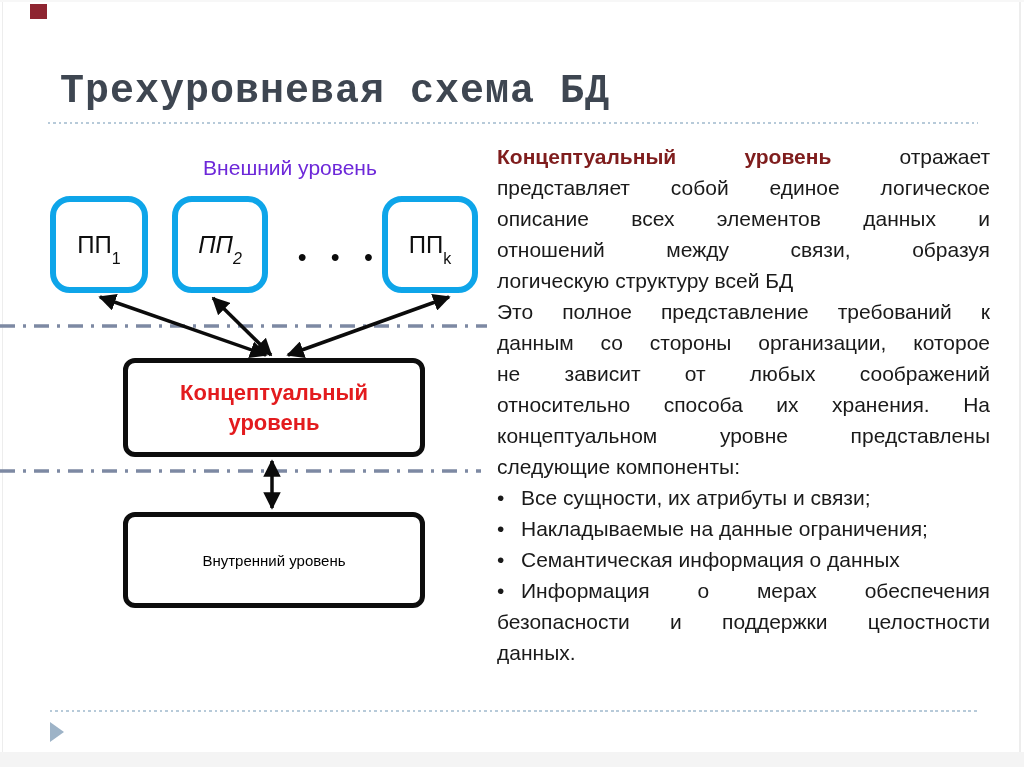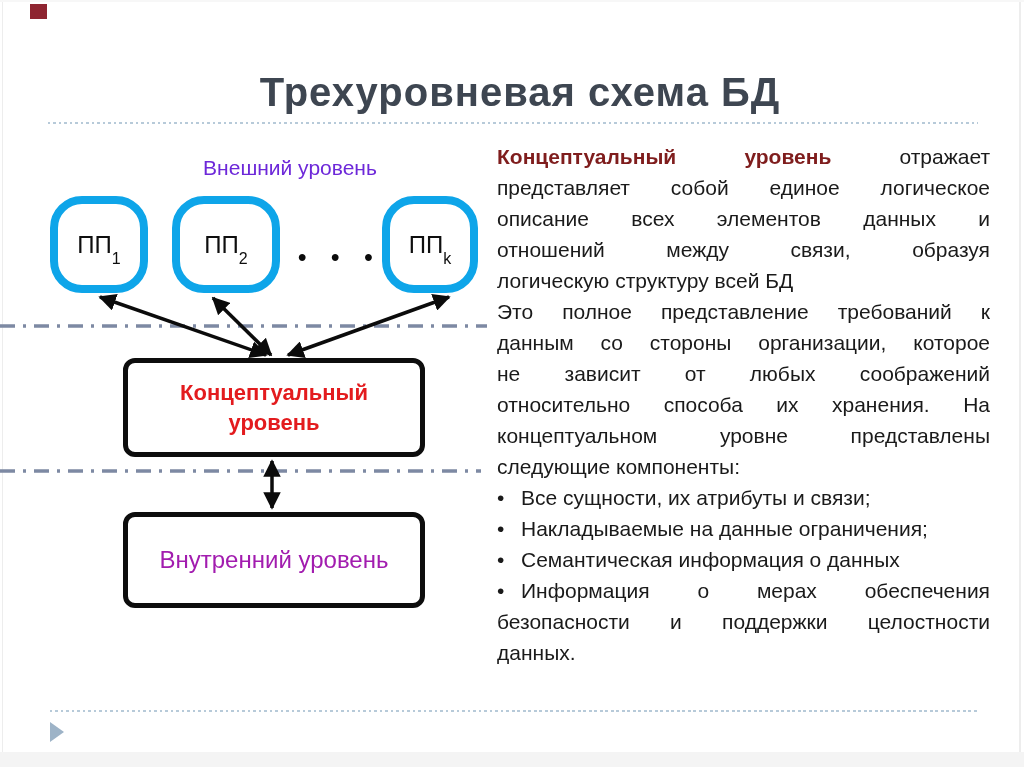--- a/index.html
+++ b/index.html
@@ -12,67 +12,66 @@
   .edge { position:absolute; background:#ededed; }
   #edge-left  { left:2px; top:2px; width:1px; height:750px; }
   #edge-right { left:1019px; top:2px; width:2px; height:750px; }
   #edge-top   { left:0; top:0; width:1024px; height:2px; background:#f7f7f7; }
   #bottom-strip { position:absolute; left:0; top:752px; width:1024px; height:15px; background:#f4f4f4; }
 
   #accent-square { position:absolute; left:30px; top:4px; width:17px; height:15px; background:#8e2430; }
 
   #page-title {
     position:absolute; left:60px; top:68px; width:920px;
-    font-family:Liberation Sans, sans-serif;
+    font-family:Liberation Mono, monospace;
     font-size:40px; line-height:48px; color:#3e4651; letter-spacing:1px;
     white-space:nowrap;
-    text-align:center;
   }
   .dashed-rule {
     position:absolute; height:2px;
     background:repeating-linear-gradient(90deg,#b7cad9 0 2.5px,transparent 2.5px 5.5px);
   }
   #title-underline { left:48px; top:122px; width:930px; }
   #bottom-rule    { left:50px; top:710px; width:927px; }
 
   #footer-triangle {
     position:absolute; left:50px; top:722px; width:0; height:0;
     border-left:14px solid #9db3c7; border-top:10px solid transparent; border-bottom:10px solid transparent;
   }
 
   
   #external-label {
     position:absolute; left:140px; top:156px; width:300px; text-align:center;
     font-size:21px; color:#6d28d9;
   }
   .ppbox {
     position:absolute; top:196px; height:97px; background:#fff;
-    border:8px solid #0ea5e9; border-radius:32px;
+    border:6px solid #0ea5e9; border-radius:20px;
     display:flex; align-items:center; justify-content:center;
     font-size:24px; color:#0e0e0e;text-align:center;
   }
   .ppbox sub { font-size:16px; line-height:0; position:relative; top:6px; }
   #pp-box-1 { left:50px;  width:98px; }
-  #pp-box-2 { left:172px; width:108px; }
+  #pp-box-2 { left:172px; width:96px;font-style:italic; }
   #pp-box-3 { left:382px; width:96px; }
   #ellipsis-dots {
     position:absolute; left:298px; top:243px; width:76px; text-align:center;
     font-size:24px; font-weight:bold; letter-spacing:9px; color:#0b0b0b; white-space:nowrap;
   }
   #diagram-svg { position:absolute; left:0; top:140px; }
 
   .big-box {
     position:absolute; left:123px; width:302px; background:#fff;
     border:5px solid #0d0d0d; border-radius:12px;
     display:flex; flex-direction:column; align-items:center; justify-content:center;
   }
   #conceptual-box { top:358px; height:99px; }
   #conceptual-box .ln { font-size:22px; font-weight:bold; color:#e31b1e; line-height:30px; }
   #internal-box { top:512px; height:96px; }
-  #internal-box .ln { font-size:24px; color:#a21caf; }
+  #internal-box .ln { font-size:15px; color:#000000; }
 
   
   #right-text {
     position:absolute; left:497px; top:141px; width:493px;
     font-size:21px; line-height:31px; color:#1a1a1a;
   }
   #right-text .tl { text-align:left; }
   #right-text .tl.j { text-align:justify; text-align-last:justify; }
   #right-text .lead { color:#7f1d1d; font-weight:bold; }
   #right-text .bullet { display:inline-block; width:24px; }

